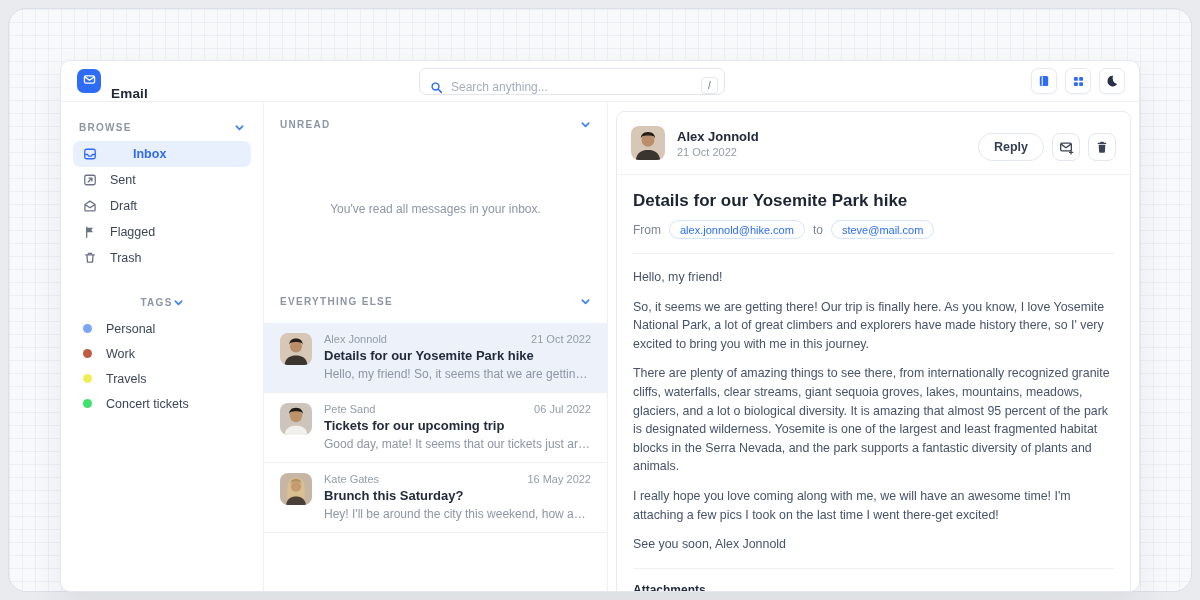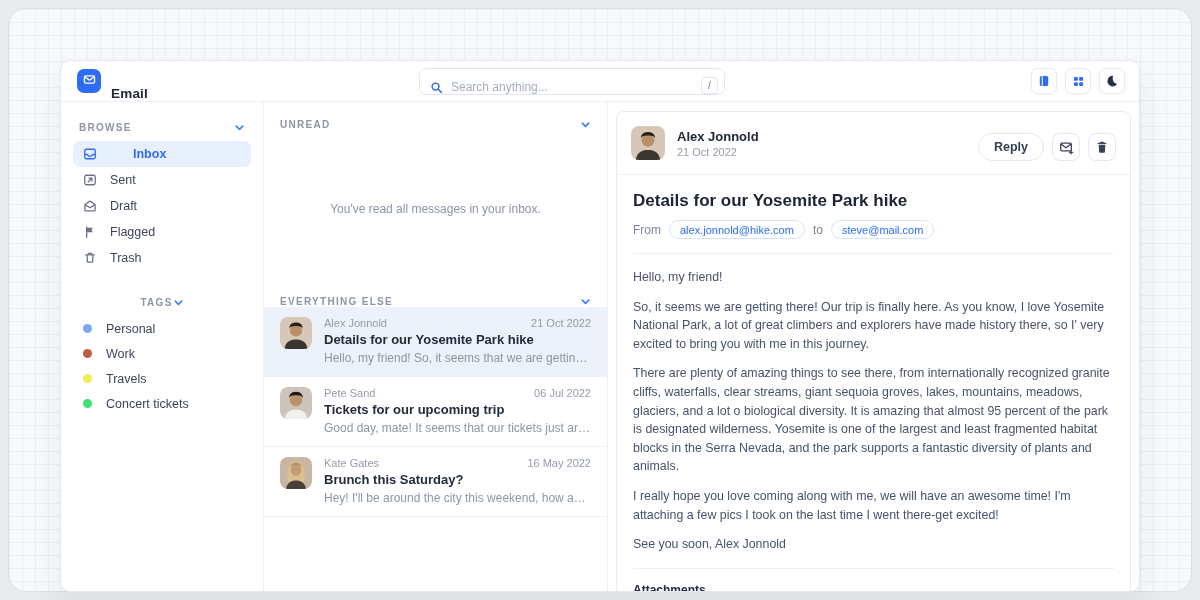--- a/index.html
+++ b/index.html
@@ -73,21 +73,21 @@
   .tag-item { display:flex; align-items:center; gap:14px; height:25px; padding:0 10px; font-size:12.5px; color:#3c4557; cursor:pointer; }
   .tag-dot { width:9px; height:9px; border-radius:50%; flex:0 0 9px; }
   
   .maillist { width:344px; flex:0 0 344px; border-right:1px solid #eef0f4; display:flex; flex-direction:column; }
   .list-section-head {
     display:flex; justify-content:space-between; align-items:center;
     padding:17px 16px 6px; color:#8d95a5; font-size:10px; font-weight:700; letter-spacing:1.3px;
   }
   .unread-empty { height:146px; display:flex; align-items:center; justify-content:center;
     color:#8d95a5; font-size:12px; }
-  .ee-head { padding-top:14px; padding-bottom:0;text-align:right; }
+  .ee-head { padding-top:14px; padding-bottom:16px;text-align:right; }
   .mail-item {
     padding:10px 16px 11px; display:flex; gap:12px; border-bottom:1px solid #eef0f4; cursor:pointer;
   }
   .mail-item:first-of-type { border-top:1px solid #eef0f4; }
   .mail-item.selected { background:#edf1f9; }
   .avatar { width:32px; height:32px; border-radius:8px; overflow:hidden; flex:0 0 32px; }
   .avatar svg { display:block; }
   .mi-content { flex:1; min-width:0; }
   .mi-row1 { display:flex; justify-content:space-between; font-size:11px; color:#949caa; margin-bottom:3px; }
   .mi-subject { font-size:13px; font-weight:700; color:#232b3c; margin-bottom:4px; }

